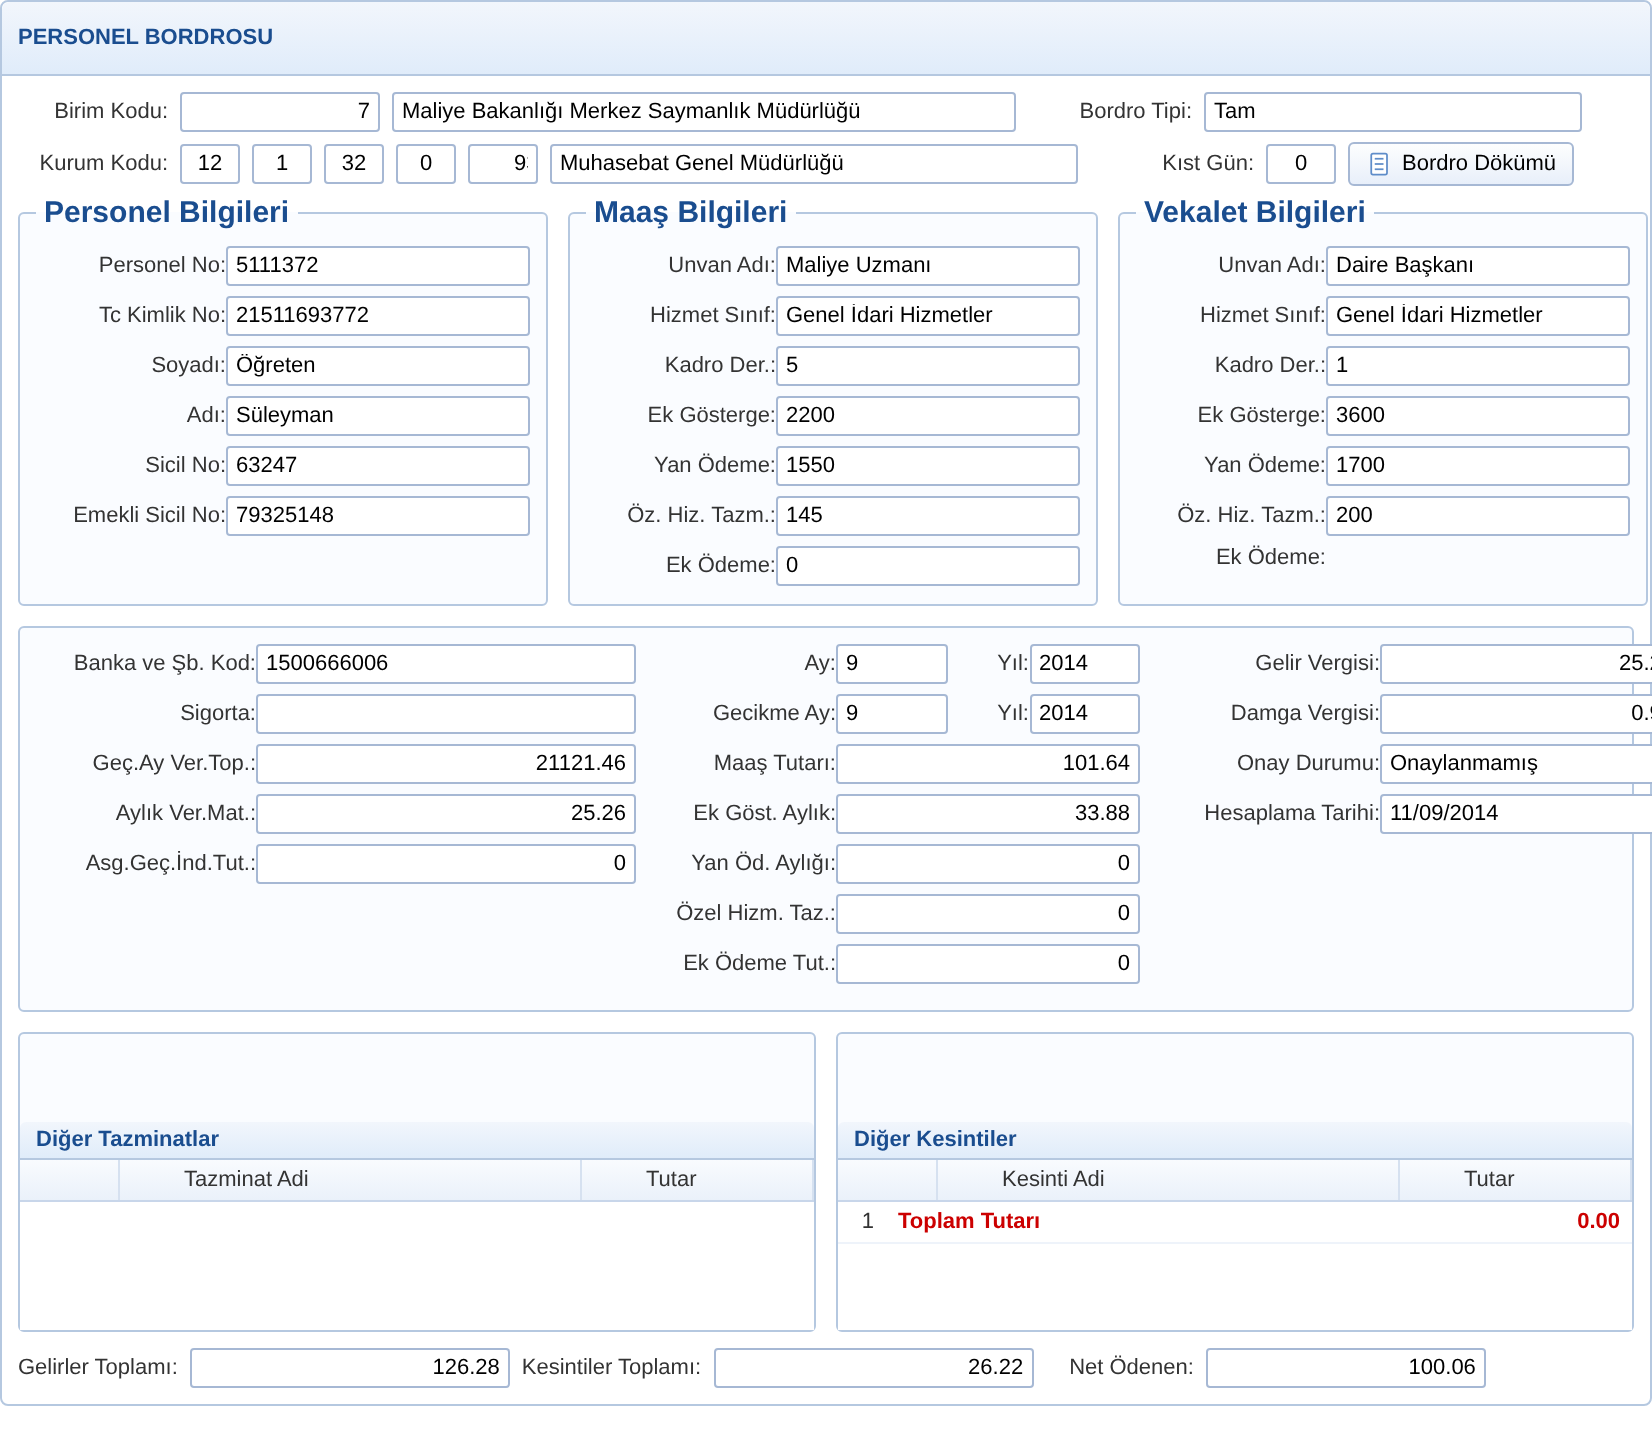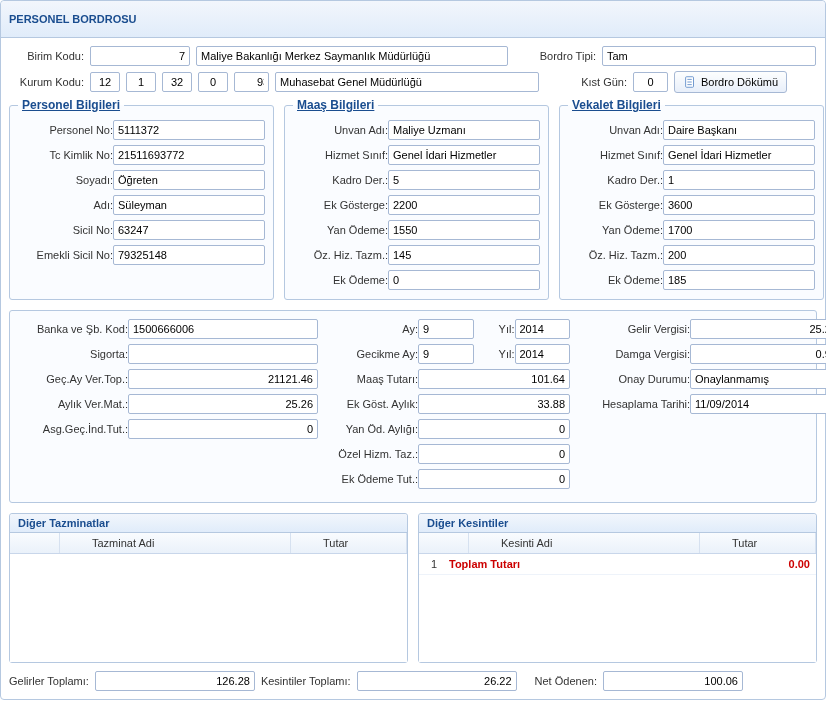--- a/index.html
+++ b/index.html
@@ -51,39 +51,40 @@
     height: 22px;
   }
   .btn-icon { display:inline-block; width:14px; height:14px; }
   fieldset {
     border: 1px solid #b5c8e0;
     border-radius: 3px;
     padding: 8px 8px 4px 8px;
     margin: 0;
     background: #fafcff;
   }
-  legend{ color:#1a4d8f; font-weight:bold; padding:0 4px; font-size:12px;text-decoration:underline;}
+  legend{ color:#1a4d8f; font-weight:bold; padding:0 4px; font-size:15px;}
   .cols { display:flex; gap:10px; }
   .col { flex:1; }
   .field-row { display:flex; align-items:center; margin-bottom:5px; }
   .field-row .lbl { flex: 0 0 95px; }
   .field-row input { flex:1; min-width:0; }
   .grid-panel{
     border:1px solid #b5c8e0;
     border-radius:3px;
     background:#fafcff;
     display:flex; flex-direction:column;
     height:150px;
   }
   .grid-title{
     background:linear-gradient(#f2f6fc,#e0ecfa);
     border-bottom:1px solid #b5c8e0;
     padding:3px 8px;
     font-weight:bold;color:#1a4d8f;
     border-radius:3px 3px 0 0;
+    margin-top:44px;
   }
   .grid-head{
     display:flex;
     background:linear-gradient(#f9fbfe,#eaf1fa);
     border-bottom:1px solid #c8d6ea;
     font-weight:normal;
     color:#333;
   }
   .grid-head div{
     padding:4px 6px;
@@ -102,21 +103,21 @@
 
 <div class="panel">
   <div class="panel-header">PERSONEL BORDROSU</div>
   <div class="panel-body">
 
     <div class="row">
       <span class="lbl" style="width:75px">Birim Kodu:</span>
       <input type="text" style="width: 100px; text-align: right;" value="7">
       <input type="text" style="width: 312px;" value="Maliye Bakanlığı Merkez Saymanlık Müdürlüğü">
       <span class="lbl" style="width:82px">Bordro Tipi:</span>
-      <input type="text" style="width: 214px;" value="Tam">
+      <input type="text" style="width: 189px;" value="Tam">
     </div>
     <div class="row">
       <span class="lbl" style="width:75px">Kurum Kodu:</span>
       <input type="text" style="width: 30px; text-align: center;" value="12">
       <input type="text" style="width: 30px; text-align: center;" value="1">
       <input type="text" style="width: 30px; text-align: center;" value="32">
       <input type="text" style="width: 30px; text-align: center;" value="0">
       <input type="text" style="width: 35px; text-align: center; padding-left: 22px;" value="932">
       <input type="text" style="width: 264px;" value="Muhasebat Genel Müdürlüğü">
       <span class="lbl" style="width:82px">Kıst Gün:</span>
@@ -216,21 +217,20 @@
         <div class="field-row">
             <span class="lbl">Yan Ödeme:</span>
             <input type="text" value="1700" style="">
           </div>
         <div class="field-row">
             <span class="lbl">Öz. Hiz. Tazm.:</span>
             <input type="text" value="200" style="">
           </div>
         <div class="field-row">
             <span class="lbl">Ek Ödeme:</span>
-            <input type="text" value="185" style="">
           </div>
       </fieldset>
     </div>
 
     <div style="border:1px solid #b5c8e0;border-radius:3px;padding:8px;margin-top:10px;background:#fafcff">
       <div class="cols">
         <div style="flex:0 0 300px">
           <div class="field-row">
               <span class="lbl" style="flex:0 0 110px">Banka ve Şb. Kod:</span>
               <input type="text" value="1500666006" style="">

